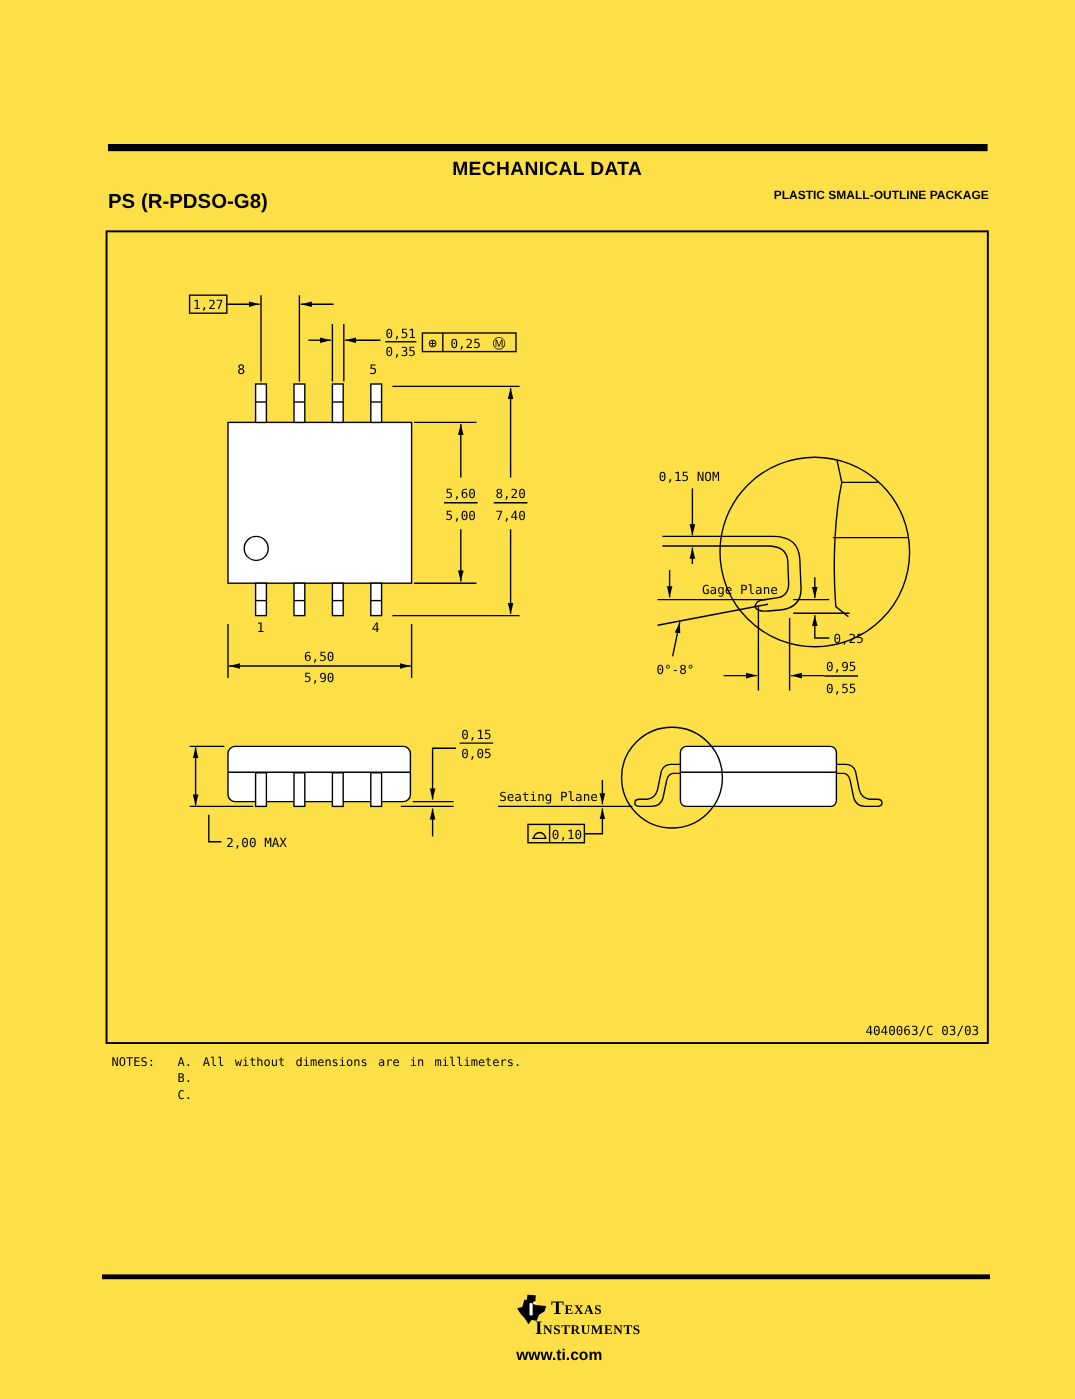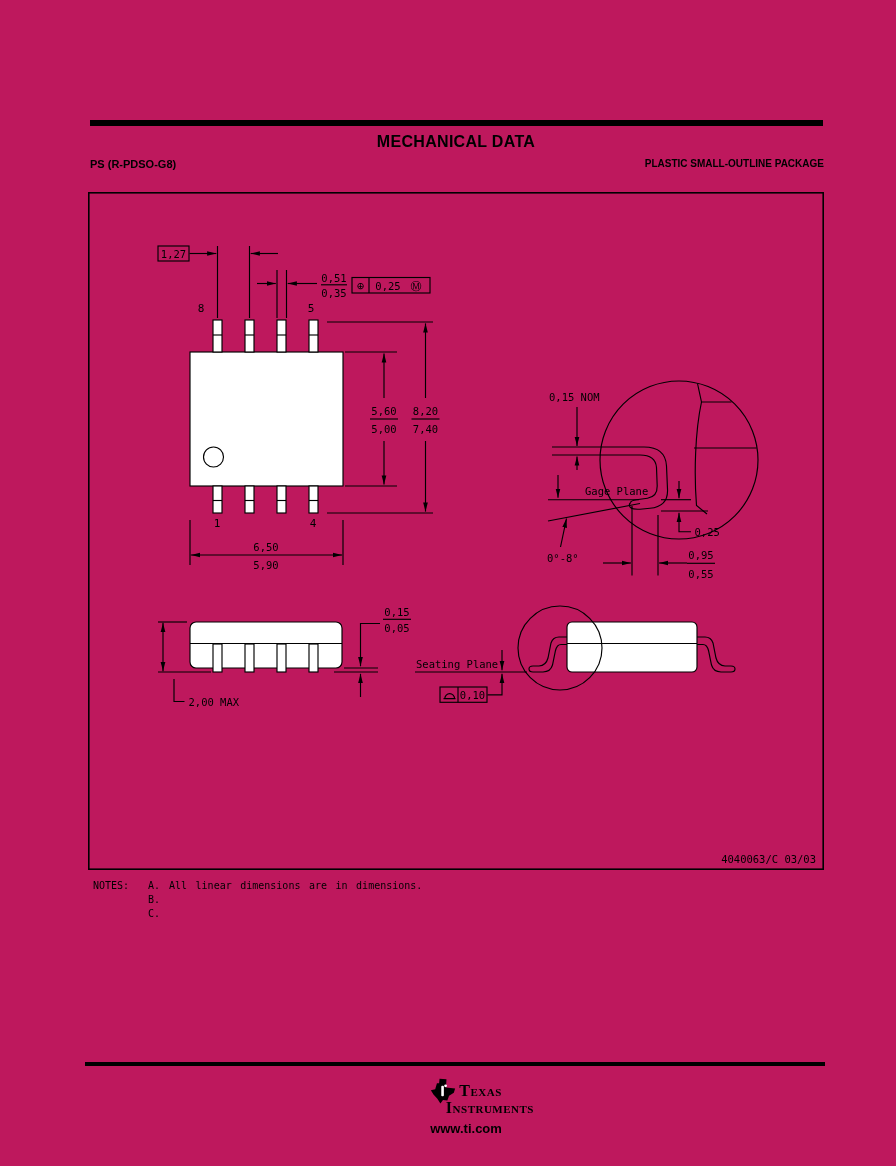--- a/index.html
+++ b/index.html
@@ -1,22 +1,22 @@
 <!DOCTYPE html>
 <html><head>
 <meta charset="utf-8">
 <style>
   html,body{margin:0;padding:0;background:#fff;}
-  .page{position:relative;width:896px;height:1166px;background:#be185d;overflow:hidden;
+  .page{position:relative;width:896px;height:1166px;background:#fde047;overflow:hidden;
         font-family:"Liberation Sans",sans-serif;color:#000;}
   .rule-top{position:absolute;left:90px;top:120px;width:733px;height:6px;background:#000;}
   .rule-bottom{position:absolute;left:85px;top:1062px;width:740px;height:4px;background:#000;}
   .title{position:absolute;left:88px;top:133px;width:736px;text-align:center;
          font-weight:bold;font-size:16px;letter-spacing:.3px;}
-  .sub-left{position:absolute;left:90px;top:158px;font-weight:bold;font-size:11px;}
+  .sub-left{position:absolute;left:90px;top:158px;font-weight:bold;font-size:17px;}
   .sub-right{position:absolute;right:72px;top:158px;font-weight:bold;font-size:10px;}
   svg.drawing{position:absolute;left:0;top:0;}
   svg .ln{stroke:#000;stroke-width:1.15;fill:none;}
   svg .thick{stroke-width:1.6;}
   svg .wh{fill:#fff;}
   svg text{font-family:"DejaVu Sans Mono","DejaVu Sans",monospace;font-size:10.5px;fill:#000;}
   svg text.fs12{font-size:12px;}
   svg text.fs11{font-size:11px;}
   .notes{position:absolute;left:93px;top:879px;font-family:"DejaVu Sans Mono","DejaVu Sans",monospace;
          font-size:10px;line-height:14px;word-spacing:2.5px;}
@@ -207,21 +207,21 @@
       <text x="547" y="561.5">0°-8°</text>
     </g>
 
     <text x="816" y="862.5" text-anchor="end">4040063/C 03/03</text>
   </svg>
 
   <div class="notes">
     <div class="note-row">
       <span class="note-label">NOTES:</span>
       <span class="note-key">A.</span>
-      <span>All linear dimensions are in dimensions.</span>
+      <span>All without dimensions are in millimeters.</span>
     </div>
     <div class="note-row">
       <span class="note-label"></span>
       <span class="note-key">B.</span>
     </div>
     <div class="note-row">
       <span class="note-label"></span>
       <span class="note-key">C.</span>
     </div>
   </div>

